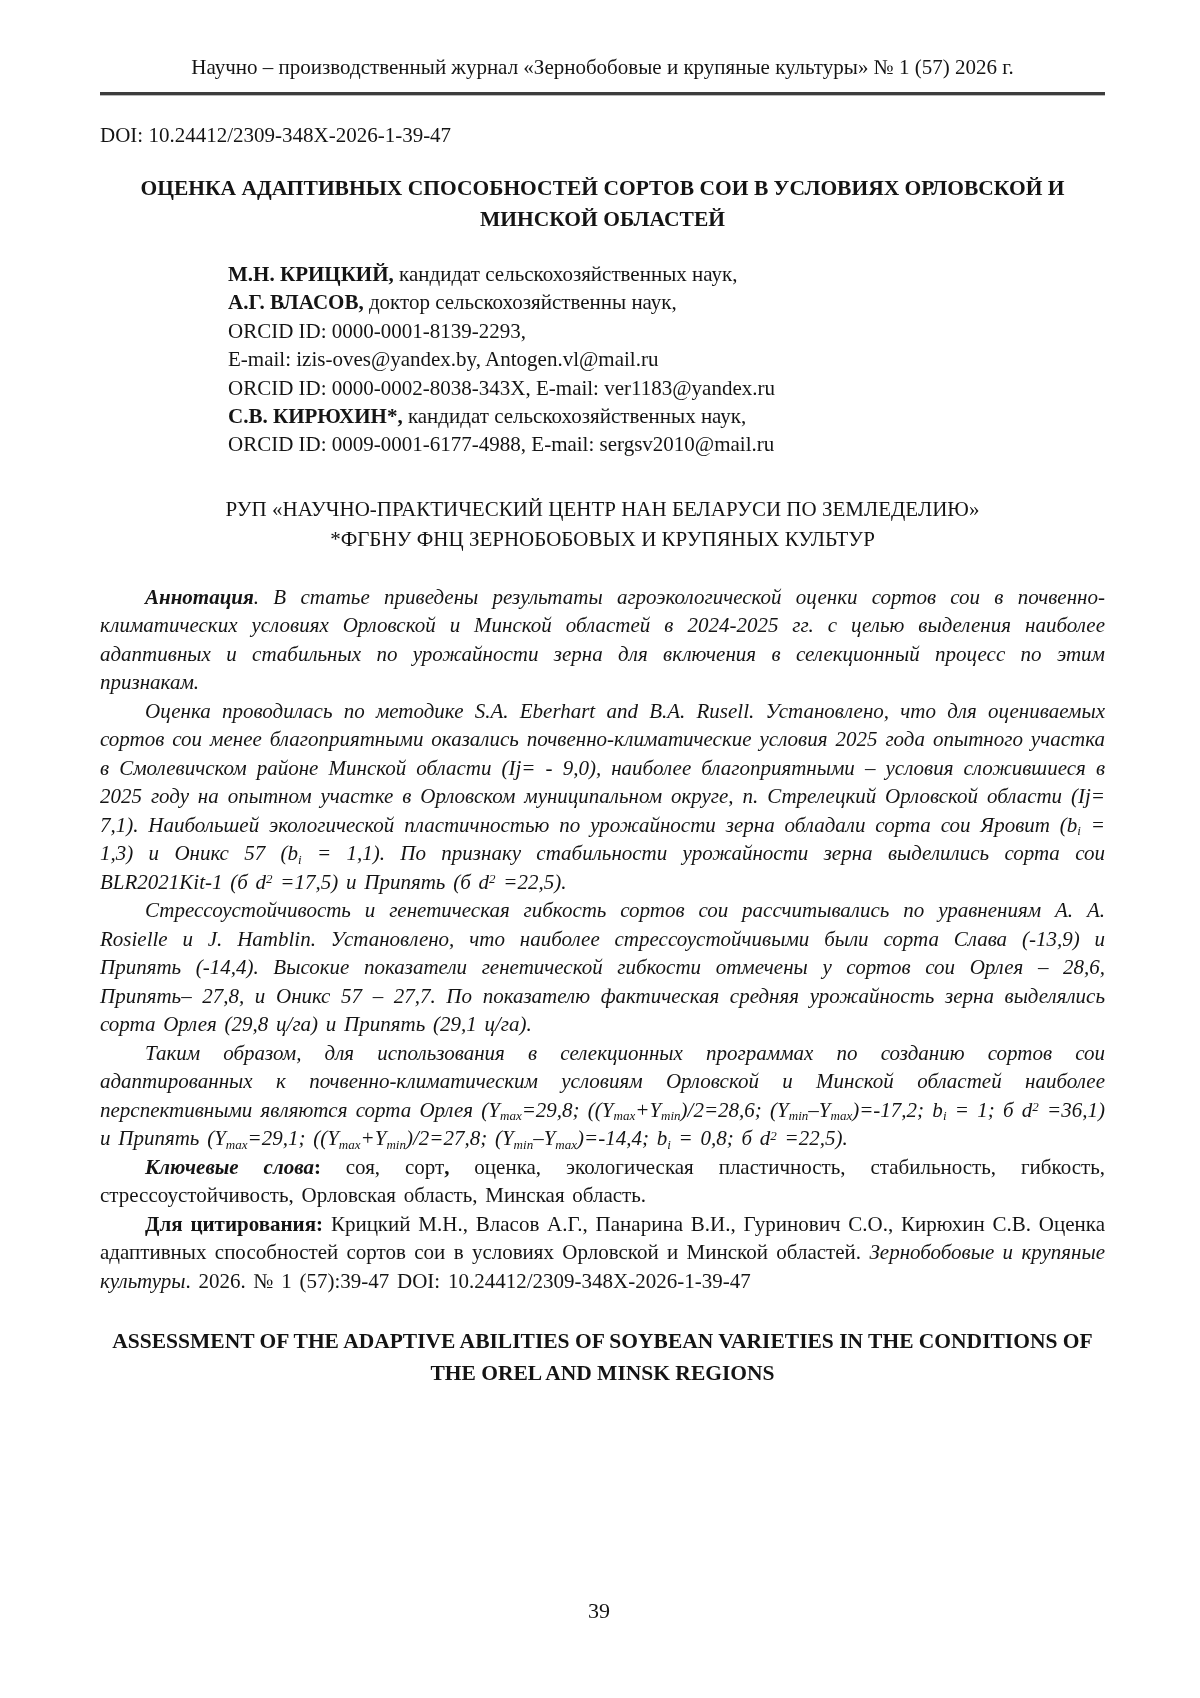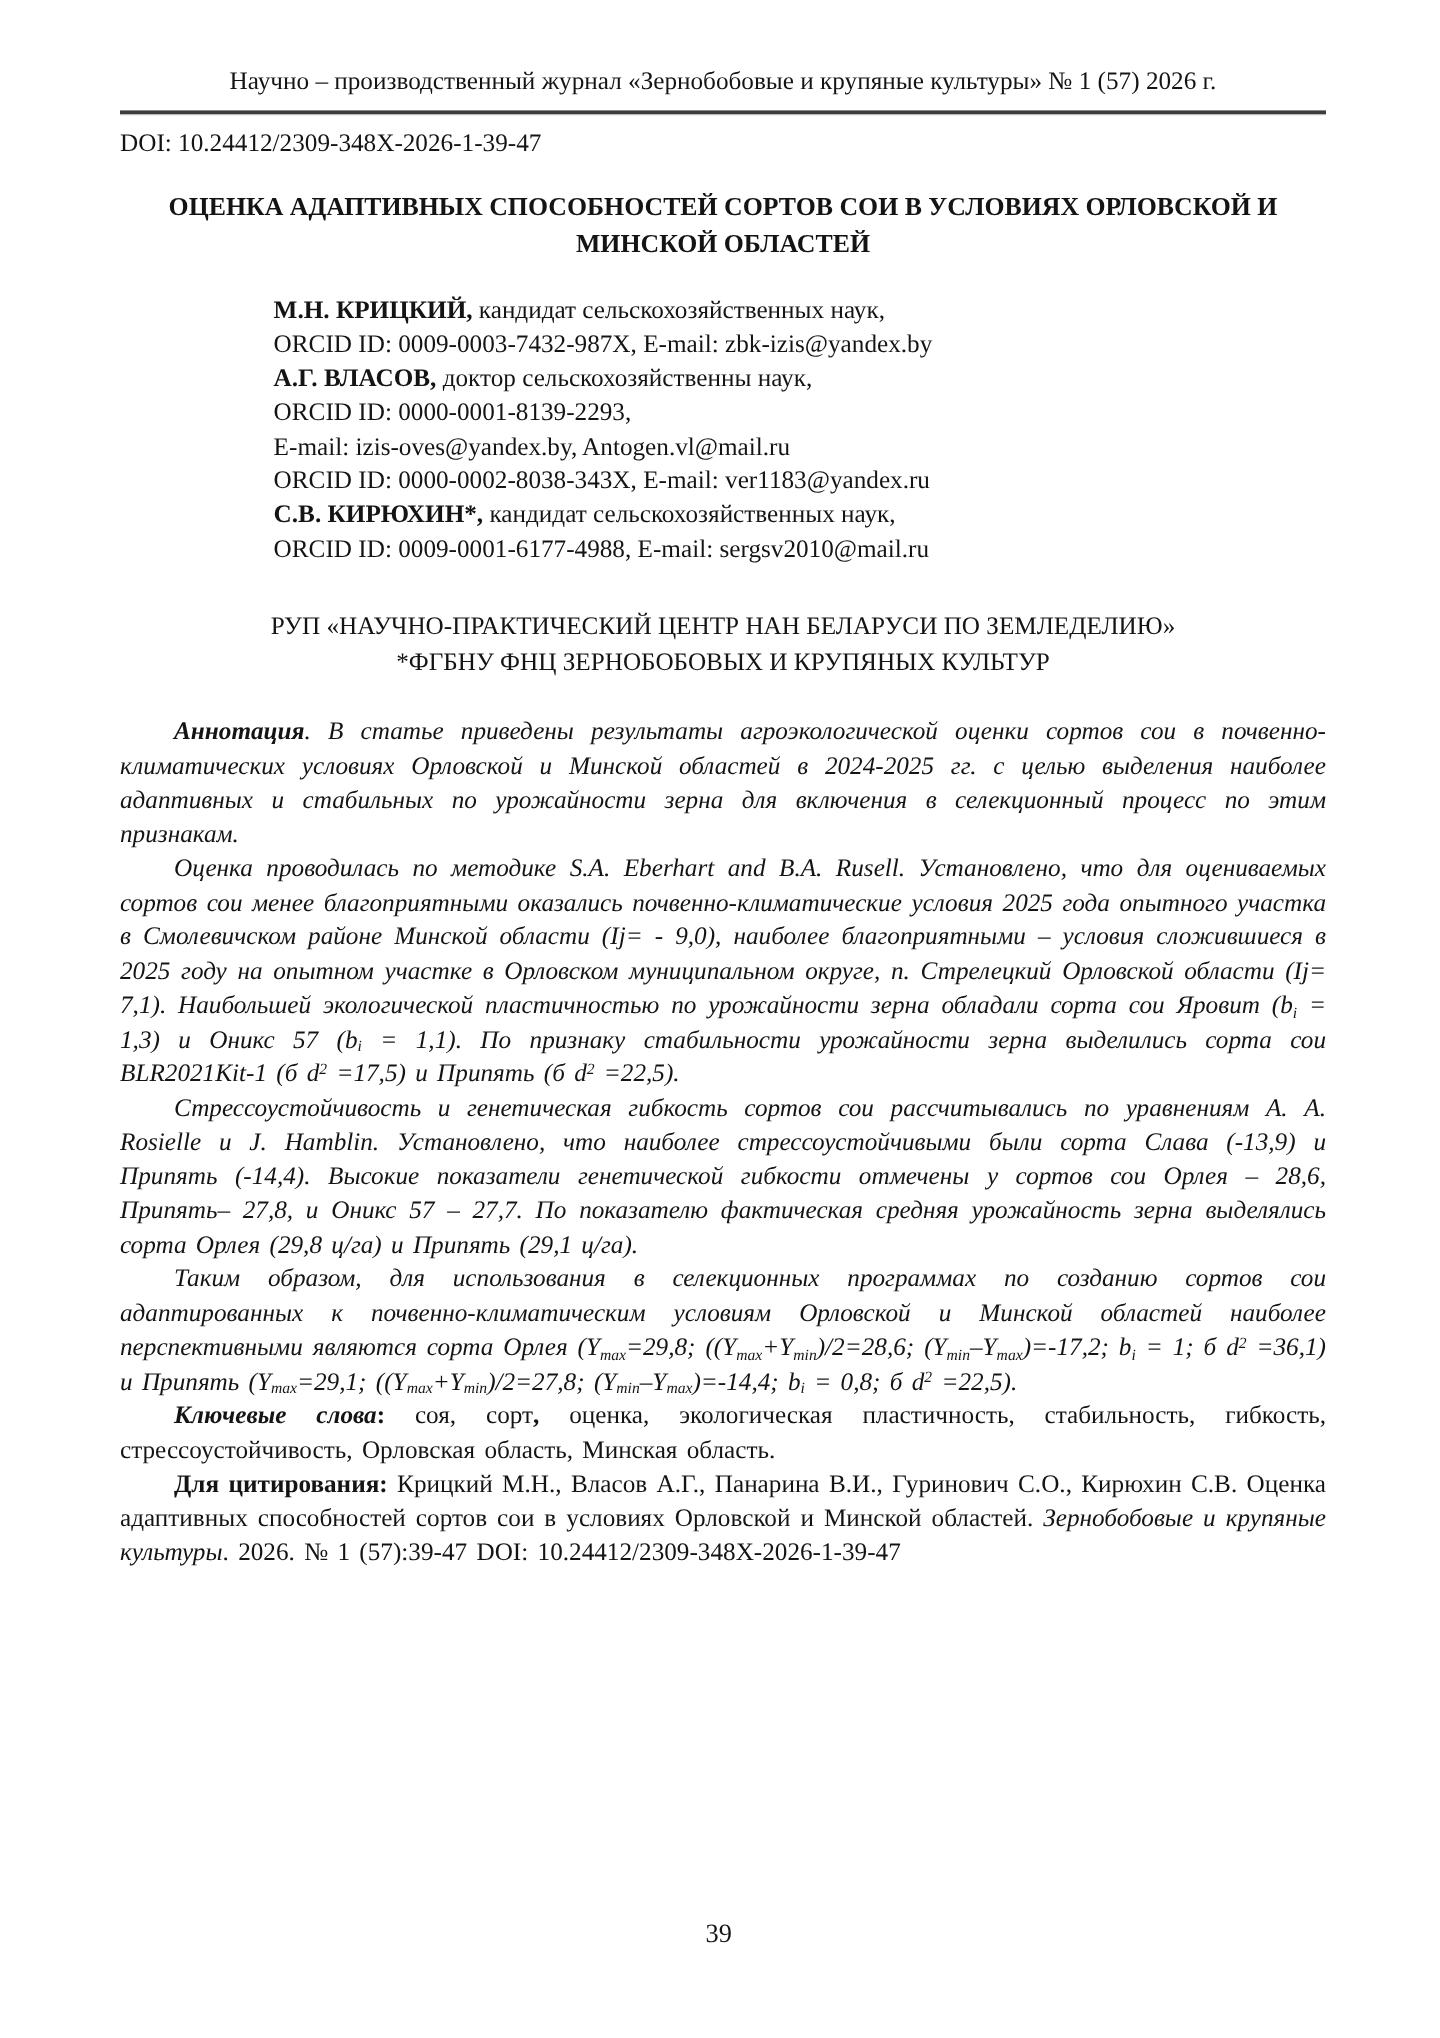--- a/index.html
+++ b/index.html
@@ -10,21 +10,21 @@
     overflow: hidden;
   }
   .page { position: relative; width: 1200px; height: 1524px; box-sizing: border-box; padding: 54px 95px 0 100px; }
 
   .jheader {
     text-align: center; font-size: 21px; line-height: 27px;
     padding-bottom: 11px;
     border-bottom: 3px solid #3c3c3c;
     box-shadow: 0 1px 0 #b9b9b9;
   }
-  .meta { margin-top: 10px; font-size: 21px; line-height: 29px; }
+  .meta { margin-top: 26px; font-size: 21px; line-height: 29px; }
 
   h1.title-ru {
     margin: 23px 0 0 0; text-align: center;
     font-size: 21.5px; line-height: 31px; font-weight: bold;
   }
 
   .authors { margin: 25px 0 18px 128px; font-size: 21px; line-height: 28.4px; }
 
   .affil { margin-top: 35px; text-align: center; font-size: 21px; line-height: 30px; }
 
@@ -59,21 +59,20 @@
   <div class="jheader">Научно – производственный журнал «Зернобобовые и крупяные культуры» № 1 (57) 2026 г.</div>
 
   <div class="meta">
     <div>DOI: 10.24412/2309-348X-2026-1-39-47</div>
   </div>
 
   <h1 class="title-ru">ОЦЕНКА АДАПТИВНЫХ СПОСОБНОСТЕЙ СОРТОВ СОИ В УСЛОВИЯХ ОРЛОВСКОЙ И МИНСКОЙ ОБЛАСТЕЙ</h1>
 
   <section class="authors">
     <div><span class="b">М.Н. КРИЦКИЙ,</span><span> кандидат сельскохозяйственных наук,</span></div>
-    <div><span>ORCID ID: 0009-0003-7432-987X, E-mail: zbk-izis@yandex.by</span></div>
     <div><span class="b">А.Г. ВЛАСОВ,</span><span> доктор сельскохозяйственны наук,</span></div>
     <div><span>ORCID ID: 0000-0001-8139-2293,</span></div>
     <div><span>E-mail: izis-oves@yandex.by, Antogen.vl@mail.ru</span></div>
     <div><span>ORCID ID: 0000-0002-8038-343X, E-mail: ver1183@yandex.ru</span></div>
     <div><span class="b">С.В. КИРЮХИН*,</span><span> кандидат сельскохозяйственных наук,</span></div>
     <div><span>ORCID ID: 0009-0001-6177-4988, E-mail: sergsv2010@mail.ru</span></div>
   </section>
 
   <div class="affil">
     <div>РУП «НАУЧНО-ПРАКТИЧЕСКИЙ ЦЕНТР НАН БЕЛАРУСИ ПО ЗЕМЛЕДЕЛИЮ»</div>
@@ -82,16 +81,17 @@
 
   <section class="abstract">
     <p class="it"><span class="b">Аннотация</span><span>. В статье приведены результаты агроэкологической оценки сортов сои в почвенно-климатических условиях Орловской и Минской областей в 2024-2025 гг. с целью выделения наиболее адаптивных и стабильных по урожайности зерна для включения в селекционный процесс по этим признакам.</span></p>
     <p class="it"><span>Оценка проводилась по методике S.A. Eberhart and B.A. Rusell. Установлено, что для оцениваемых сортов сои менее благоприятными оказались почвенно-климатические условия 2025 года опытного участка в Смолевичском районе Минской области (Ij= - 9,0), наиболее благоприятными – условия сложившиеся в 2025 году на опытном участке в Орловском муниципальном округе, п. Стрелецкий Орловской области (Ij= 7,1). Наибольшей экологической пластичностью по урожайности зерна обладали сорта сои Яровит (b</span><sub>i</sub><span> = 1,3) и Оникс 57 (b</span><sub>i</sub><span> = 1,1). По признаку стабильности урожайности зерна выделились сорта сои BLR2021Kit-1 (б d</span><sup>2</sup><span> =17,5) и Припять (б d</span><sup>2</sup><span> =22,5).</span></p>
     <p class="it"><span>Стрессоустойчивость и генетическая гибкость сортов сои рассчитывались по уравнениям А. А. Rosielle и J. Hamblin. Установлено, что наиболее стрессоустойчивыми были сорта Слава (-13,9) и Припять (-14,4). Высокие показатели генетической гибкости отмечены у сортов сои Орлея – 28,6, Припять– 27,8, и Оникс 57 – 27,7. По показателю фактическая средняя урожайность зерна выделялись сорта Орлея (29,8 ц/га) и Припять (29,1 ц/га).</span></p>
     <p class="it"><span>Таким образом, для использования в селекционных программах по созданию сортов сои адаптированных к почвенно-климатическим условиям Орловской и Минской областей наиболее перспективными являются сорта Орлея (Y</span><sub>max</sub><span>=29,8; ((Y</span><sub>max</sub><span>+Y</span><sub>min</sub><span>)/2=28,6; (Y</span><sub>min</sub><span>–Y</span><sub>max</sub><span>)=-17,2; b</span><sub>i</sub><span> = 1; б d</span><sup>2</sup><span> =36,1) и Припять (Y</span><sub>max</sub><span>=29,1; ((Y</span><sub>max</sub><span>+Y</span><sub>min</sub><span>)/2=27,8; (Y</span><sub>min</sub><span>–Y</span><sub>max</sub><span>)=-14,4; b</span><sub>i</sub><span> = 0,8; б d</span><sup>2</sup><span> =22,5).</span></p>
     <p><span class="b i">Ключевые слова</span><span class="b">: </span><span>соя, сорт</span><span class="b">,</span><span> оценка, экологическая пластичность, стабильность, гибкость, стрессоустойчивость, Орловская область, Минская область.</span></p>
     <p><span class="b">Для цитирования:</span><span> Крицкий М.Н., Власов А.Г., Панарина В.И., Гуринович С.О., Кирюхин С.В. Оценка адаптивных способностей сортов сои в условиях Орловской и Минской областей. </span><span class="i">Зернобобовые и крупяные культуры</span><span>. 2026. № 1 (57):39-47 DOI: 10.24412/2309-348X-2026-1-39-47</span></p>
   </section>
 
+  <h2 class="title-en">ASSESSMENT OF THE ADAPTIVE ABILITIES OF SOYBEAN VARIETIES IN THE CONDITIONS OF THE OREL AND MINSK REGIONS</h2>
 
   <div class="pagenum">39</div>
 
 </div>
 
 </body></html>

